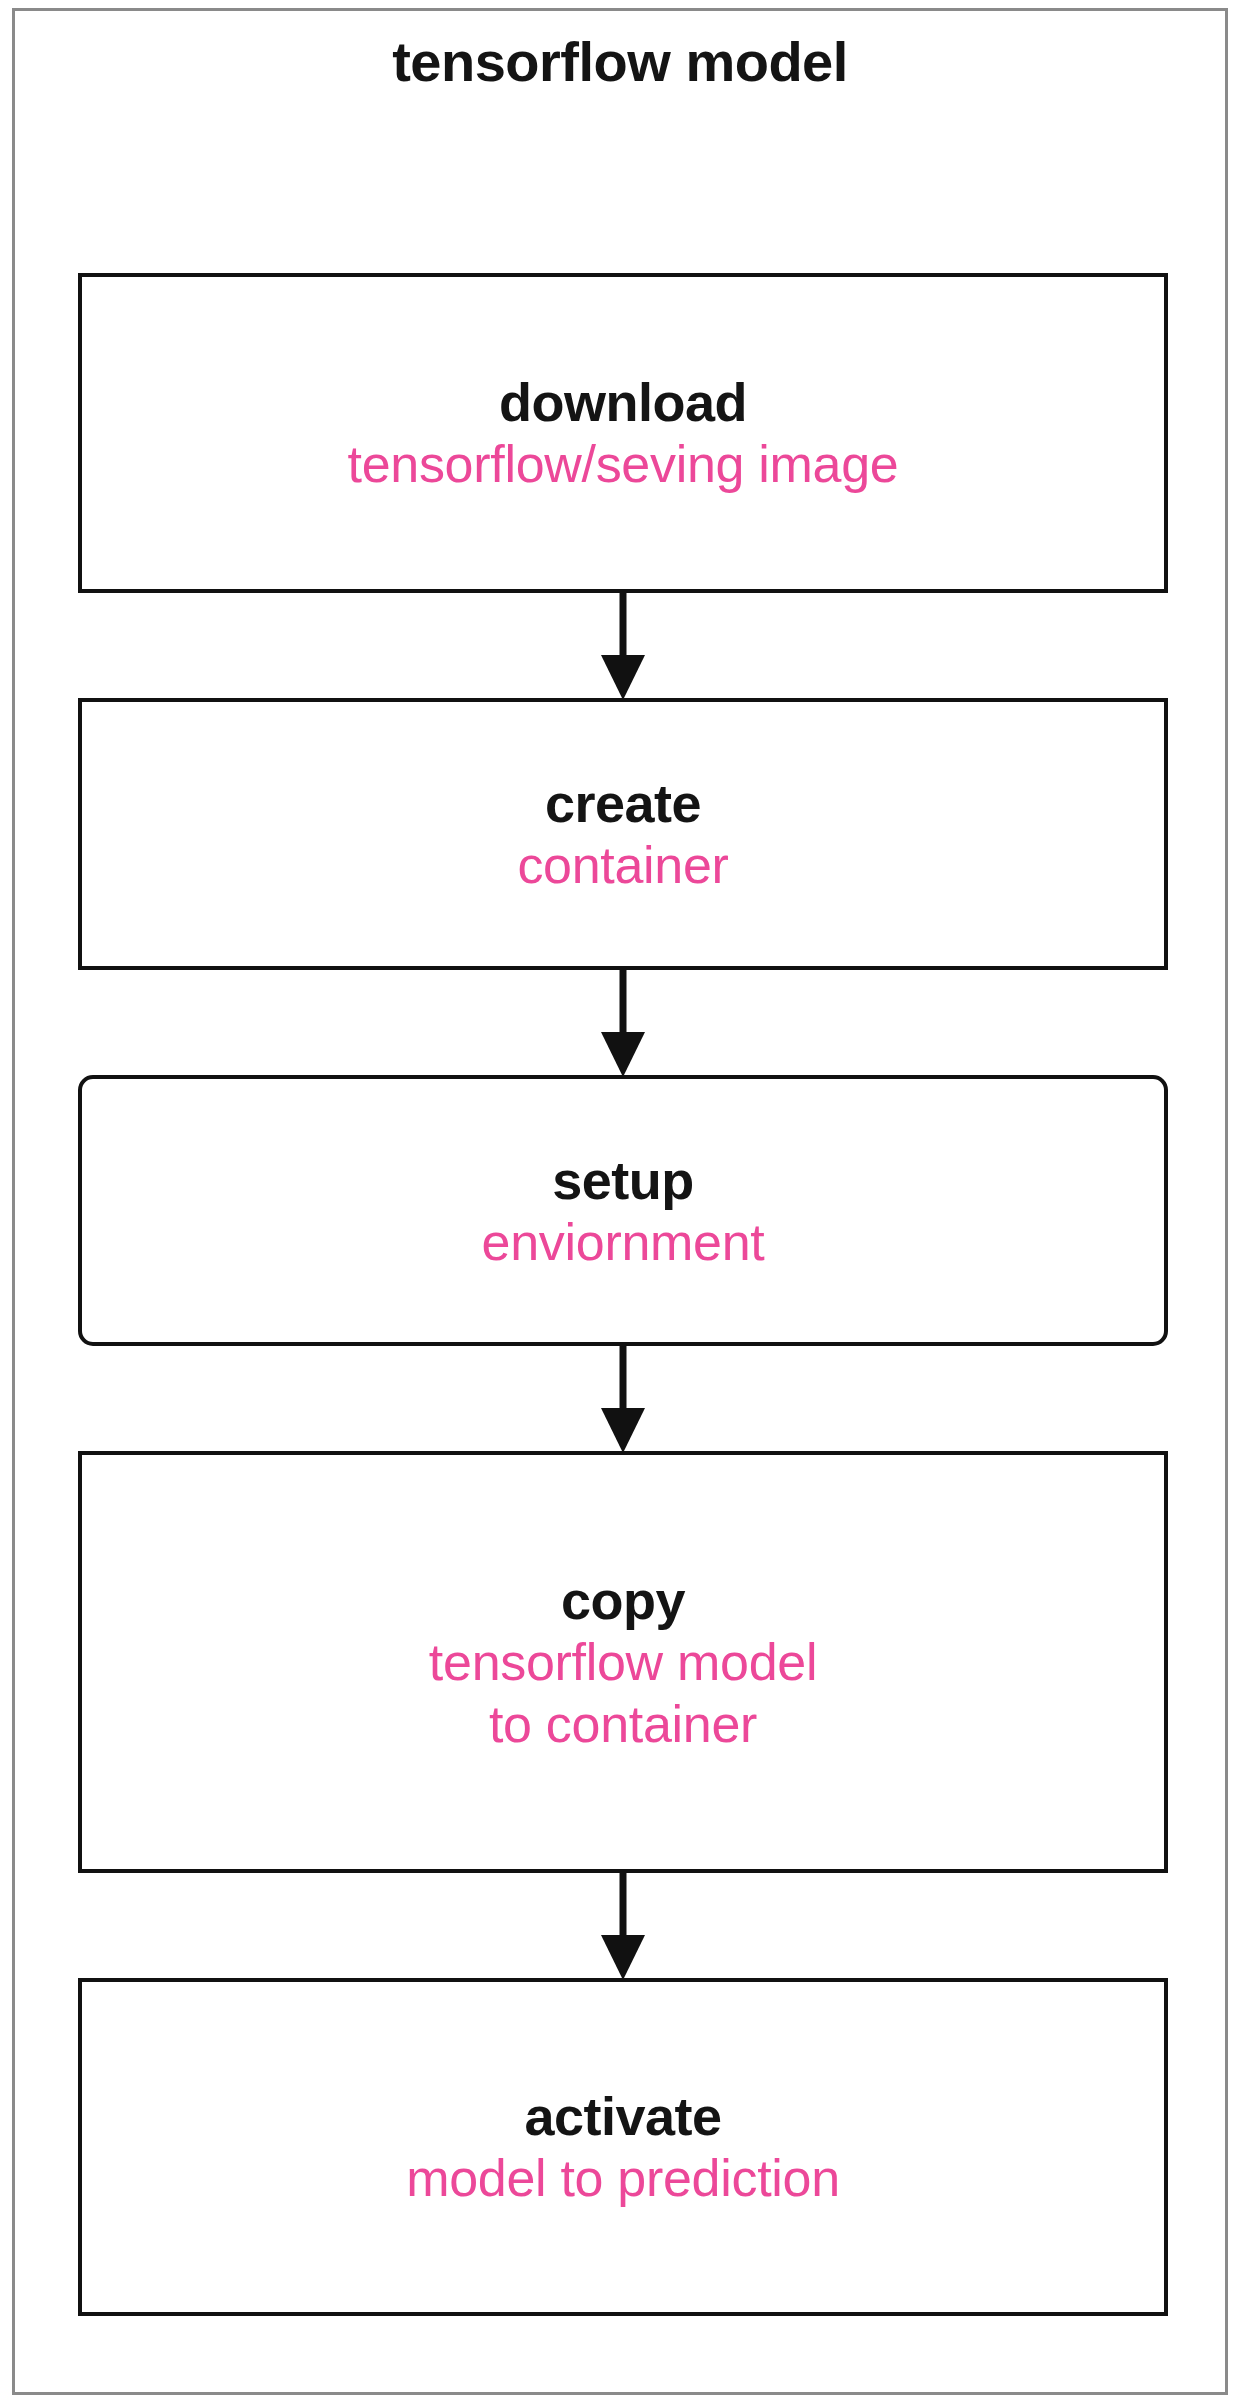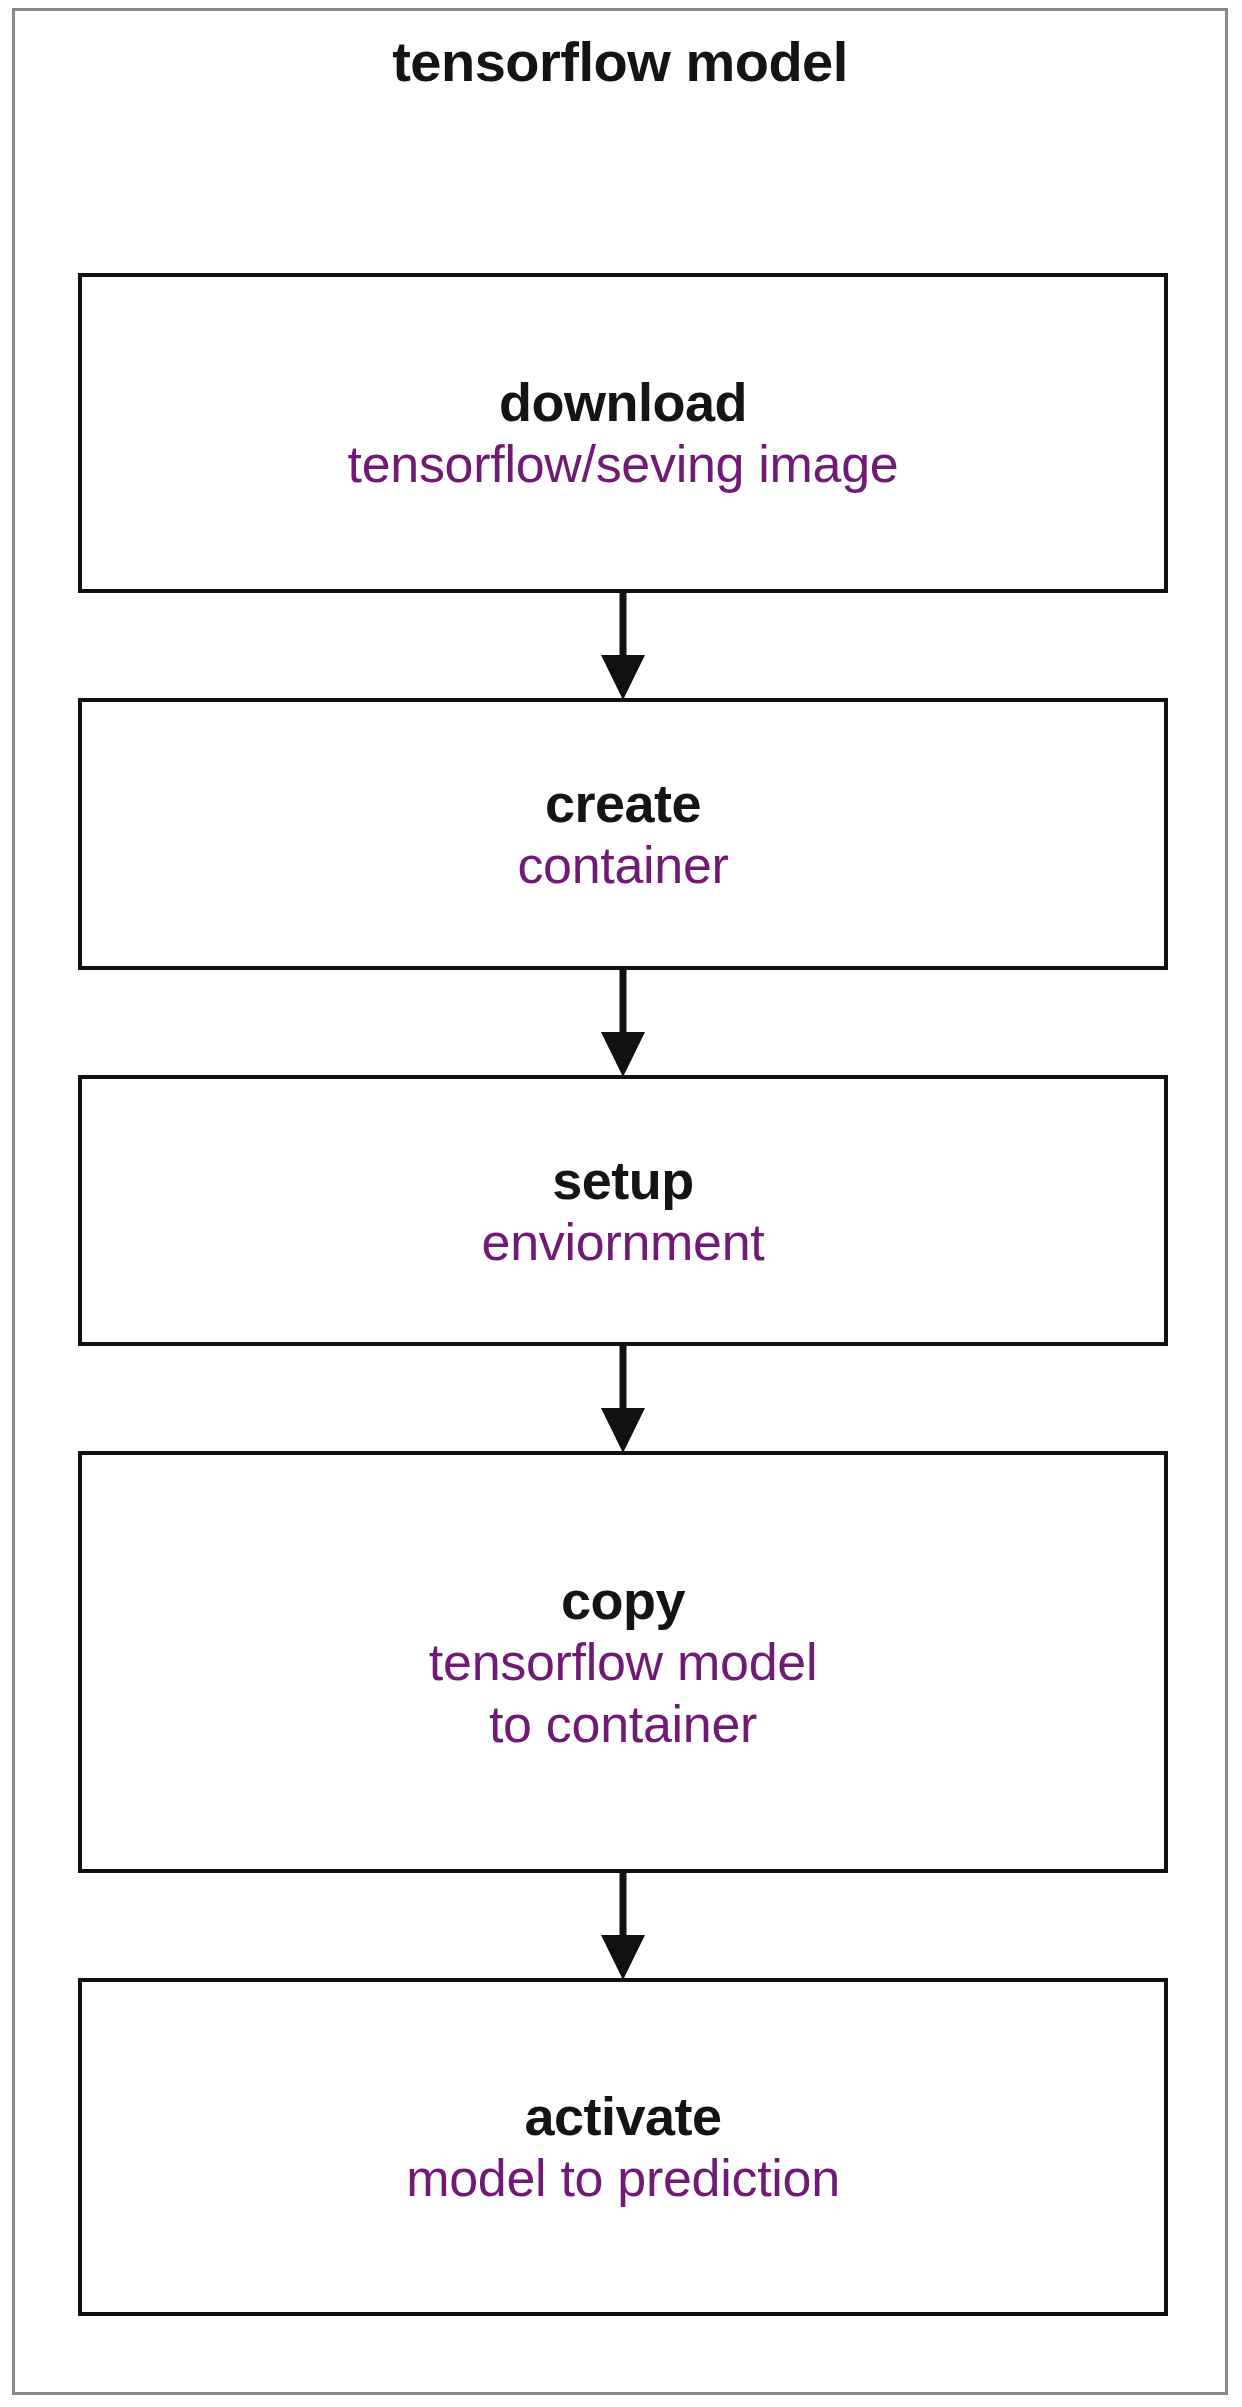--- a/index.html
+++ b/index.html
@@ -70,28 +70,28 @@
     font-size: 54px;
     line-height: 62px;
     letter-spacing: -0.5px;
     color: #141414;
   }
   .step-detail {
     font-weight: normal;
     font-size: 52px;
     line-height: 62px;
     letter-spacing: -0.3px;
-    color: #701a75;
+    color: #ec4899;
   }
   .step-detail-line { display: block; }
 
   
   .flow-step.h1 { height: 320px; }
   .flow-step.h2 { height: 272px; }
-  .flow-step.h3 { height: 271px; }
+  .flow-step.h3 { height: 271px; border-radius: 15px; }
   .flow-step.h4 { height: 422px; }
   .flow-step.h5 { height: 338px; }
 
   
   .flow-arrow {
     position: relative;
     height: 105px;
     width: 1090px;
   }
   .flow-arrow .arrow-shaft {

